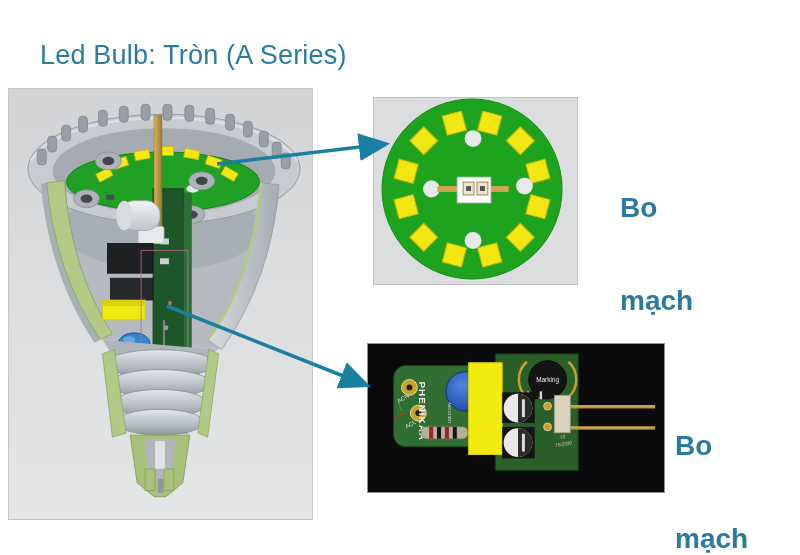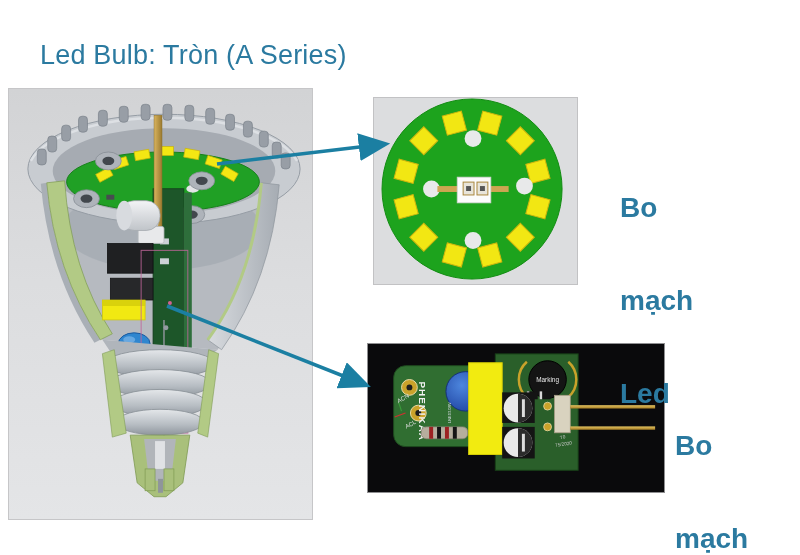--- a/index.html
+++ b/index.html
@@ -301,21 +301,20 @@
     <g transform="rotate(-8 197 100)" fill="#c8c8c8" text-anchor="middle">
       <text x="197" y="96" font-size="4.8">T0</text>
       <text x="197" y="103" font-size="4.8">75/2020</text>
     </g>
   </svg>
 </div>
 
 <div class="callout-label label-led">
   <span>Bo</span>
   <span>mạch</span>
-  <span>Led</span>
 </div>
 <div class="callout-label label-driver">
   <span>Bo</span>
   <span>mạch</span>
   
 </div>
 
 <svg class="overlay" viewBox="0 0 800 555">
   <defs>
     <marker id="arrowHead" markerWidth="9" markerHeight="8" refX="7.5" refY="4" orient="auto">

